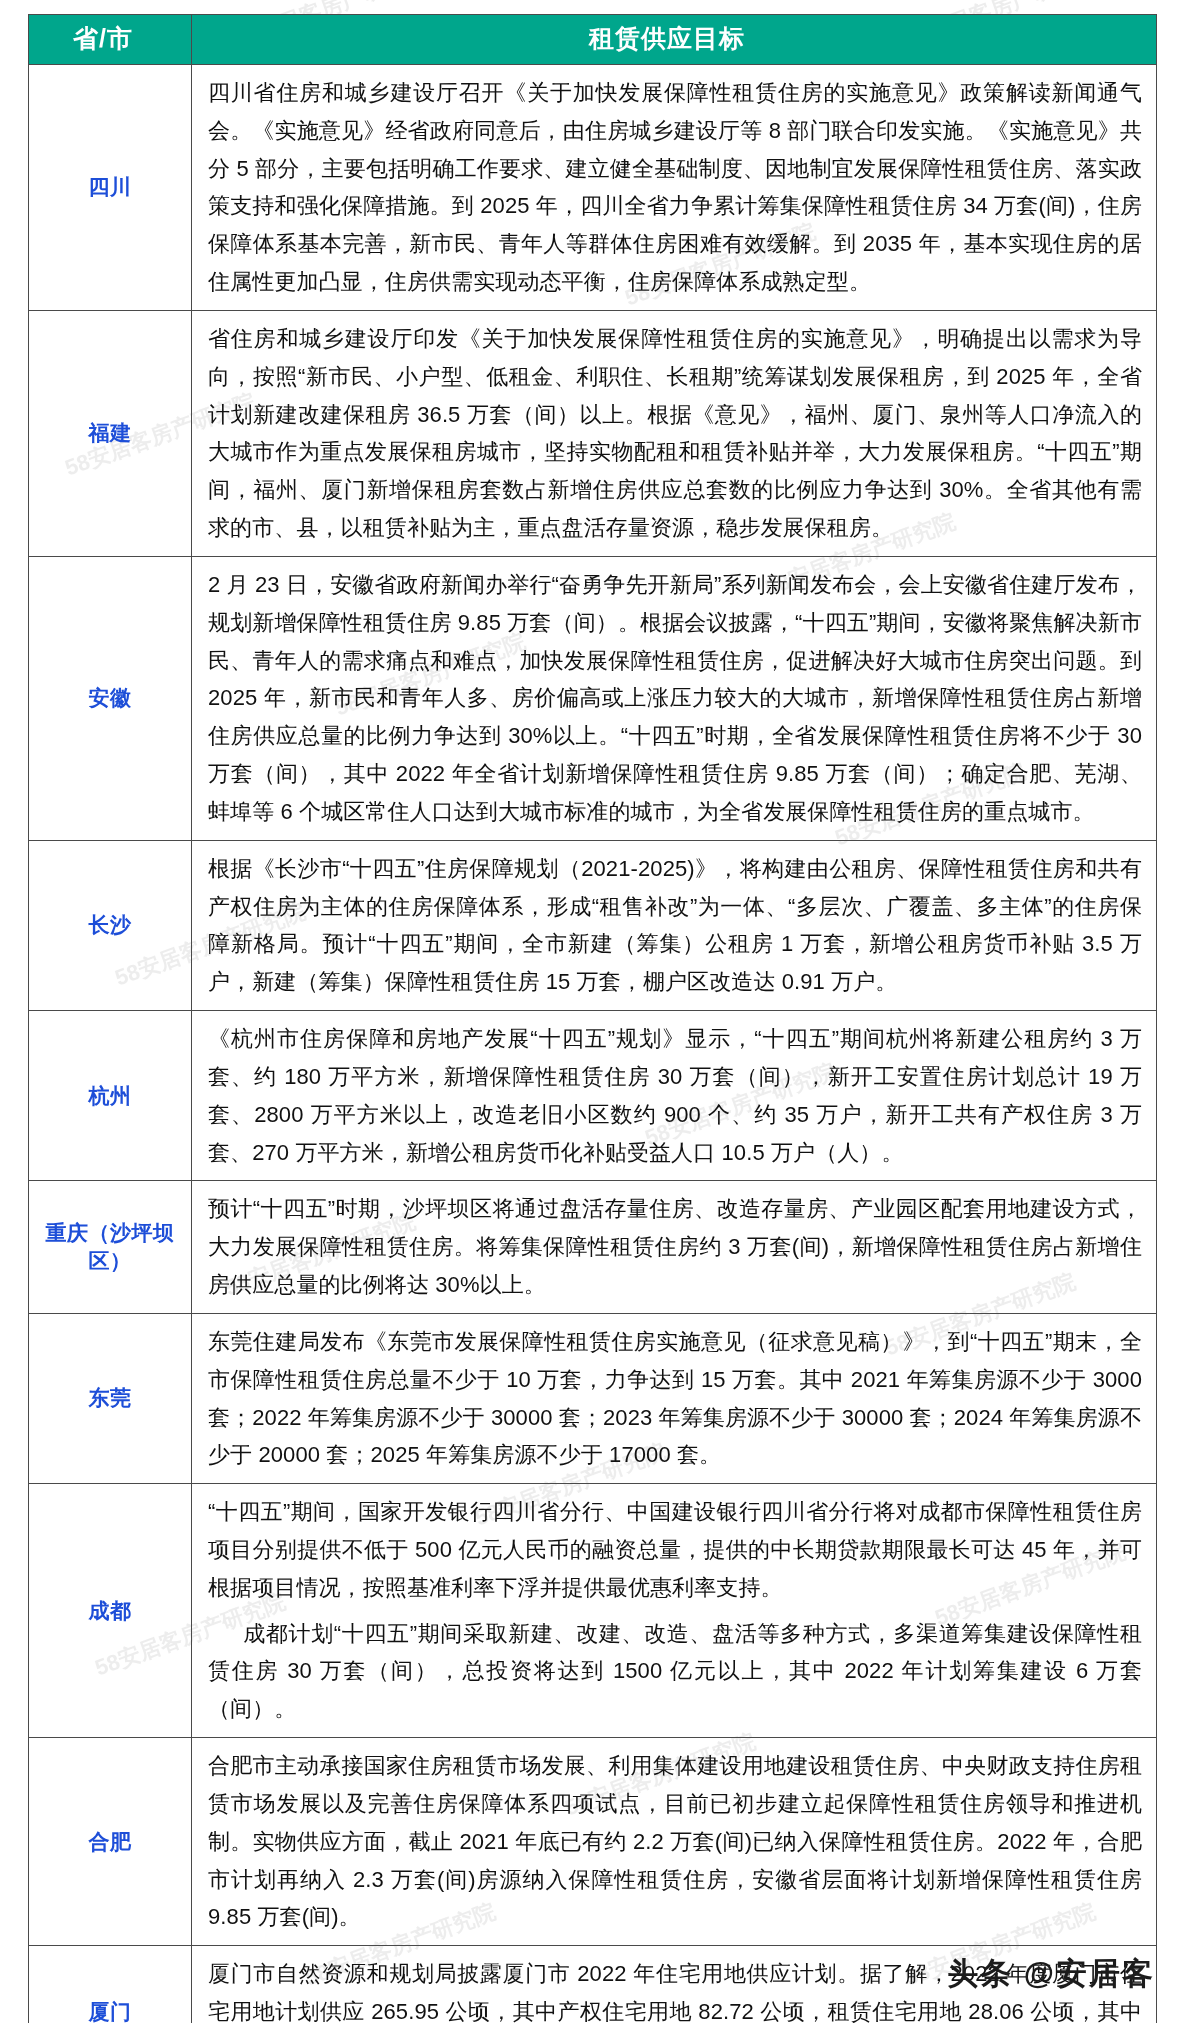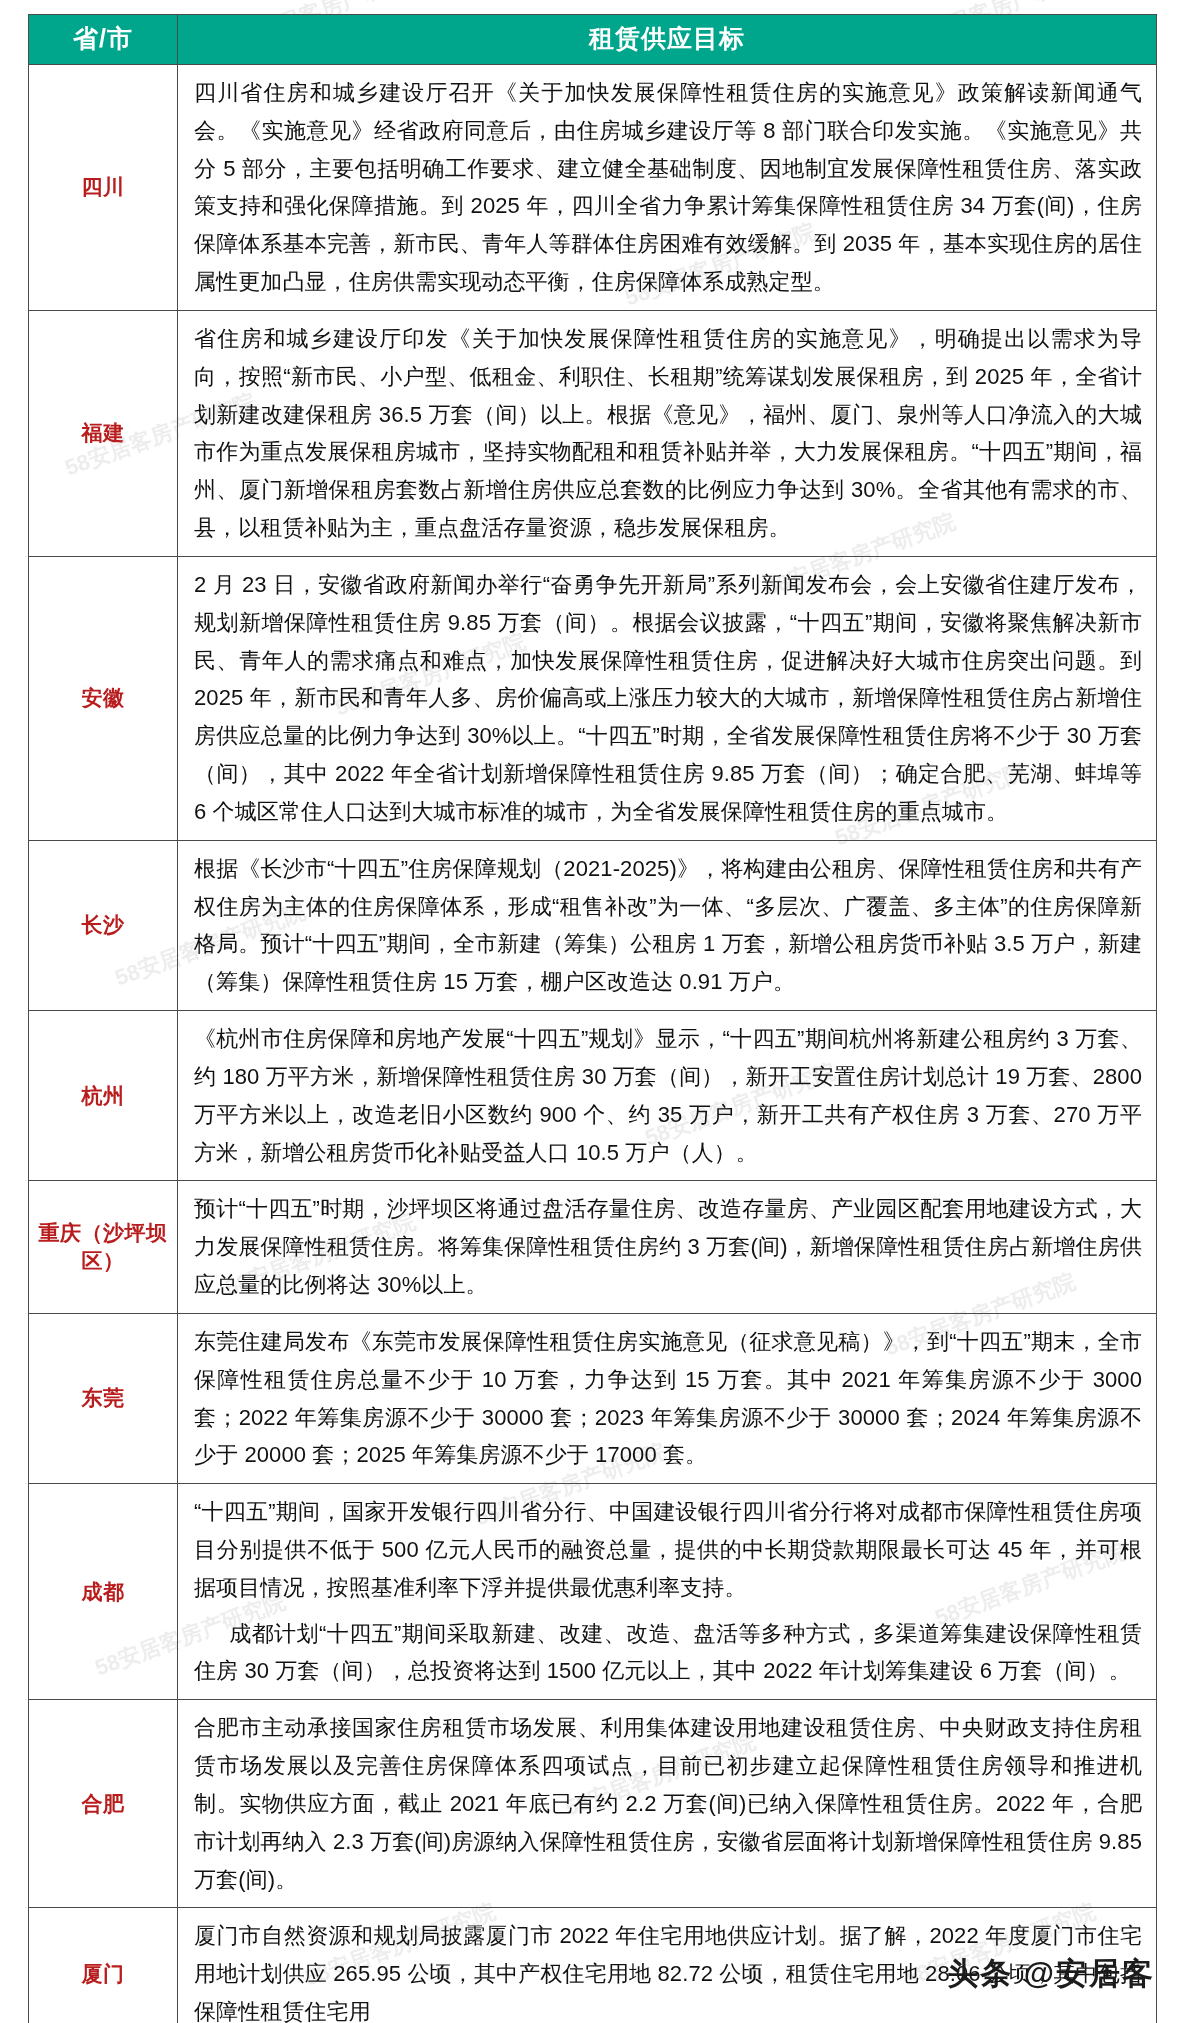--- a/index.html
+++ b/index.html
@@ -61,32 +61,32 @@
     background: transparent;
   }
 
   thead th.th-prov,
   thead th.th-goal {
     background: #00a68c;
     color: #ffffff;
     font-weight: 700;
     font-size: 25px;
     letter-spacing: 1px;
-    padding: 7px 0 9px 0;
+    padding: 7px 14px 9px 0;
     text-align: center;
     border-color: #4a4a4a;
   }
   thead th.th-prov { width: 148px; }
 
   td.prov {
     width: 148px;
     text-align: center;
     font-weight: 700;
     font-size: 21px;
-    color: #b91c1c;
+    color: #1d4ed8;
     line-height: 1.34;
     padding: 6px 8px;
     letter-spacing: 0.5px;
   }
 
   td.goal {
     text-align: justify;
     text-justify: inter-ideograph;
     font-size: 22px;
     color: #111111;

